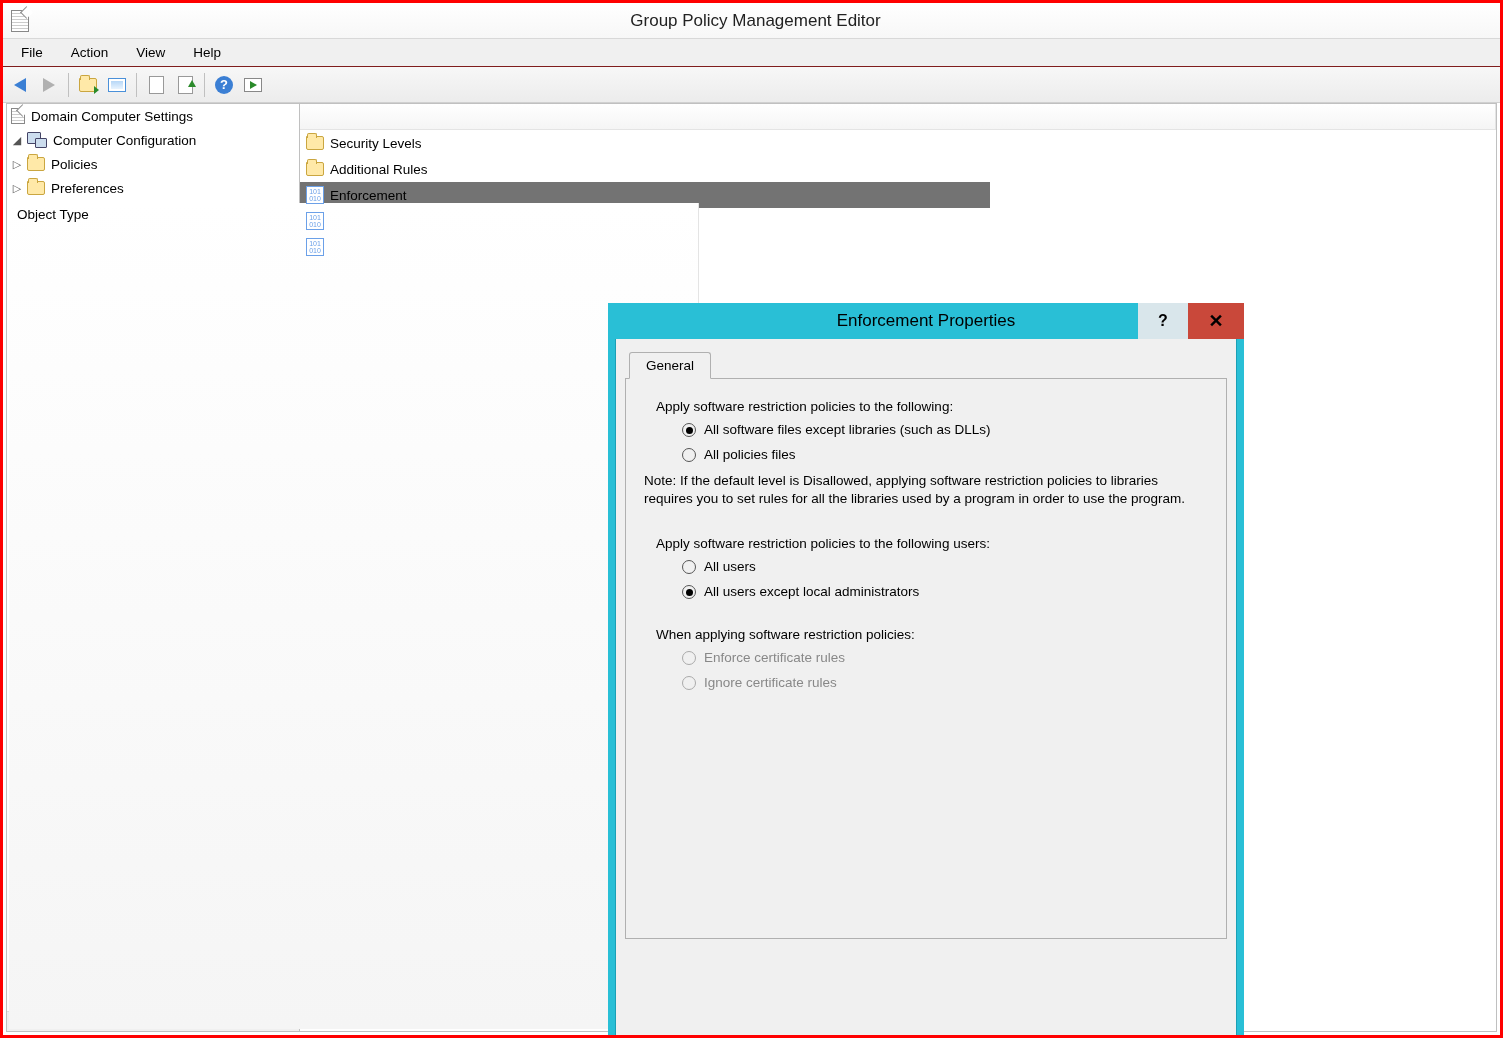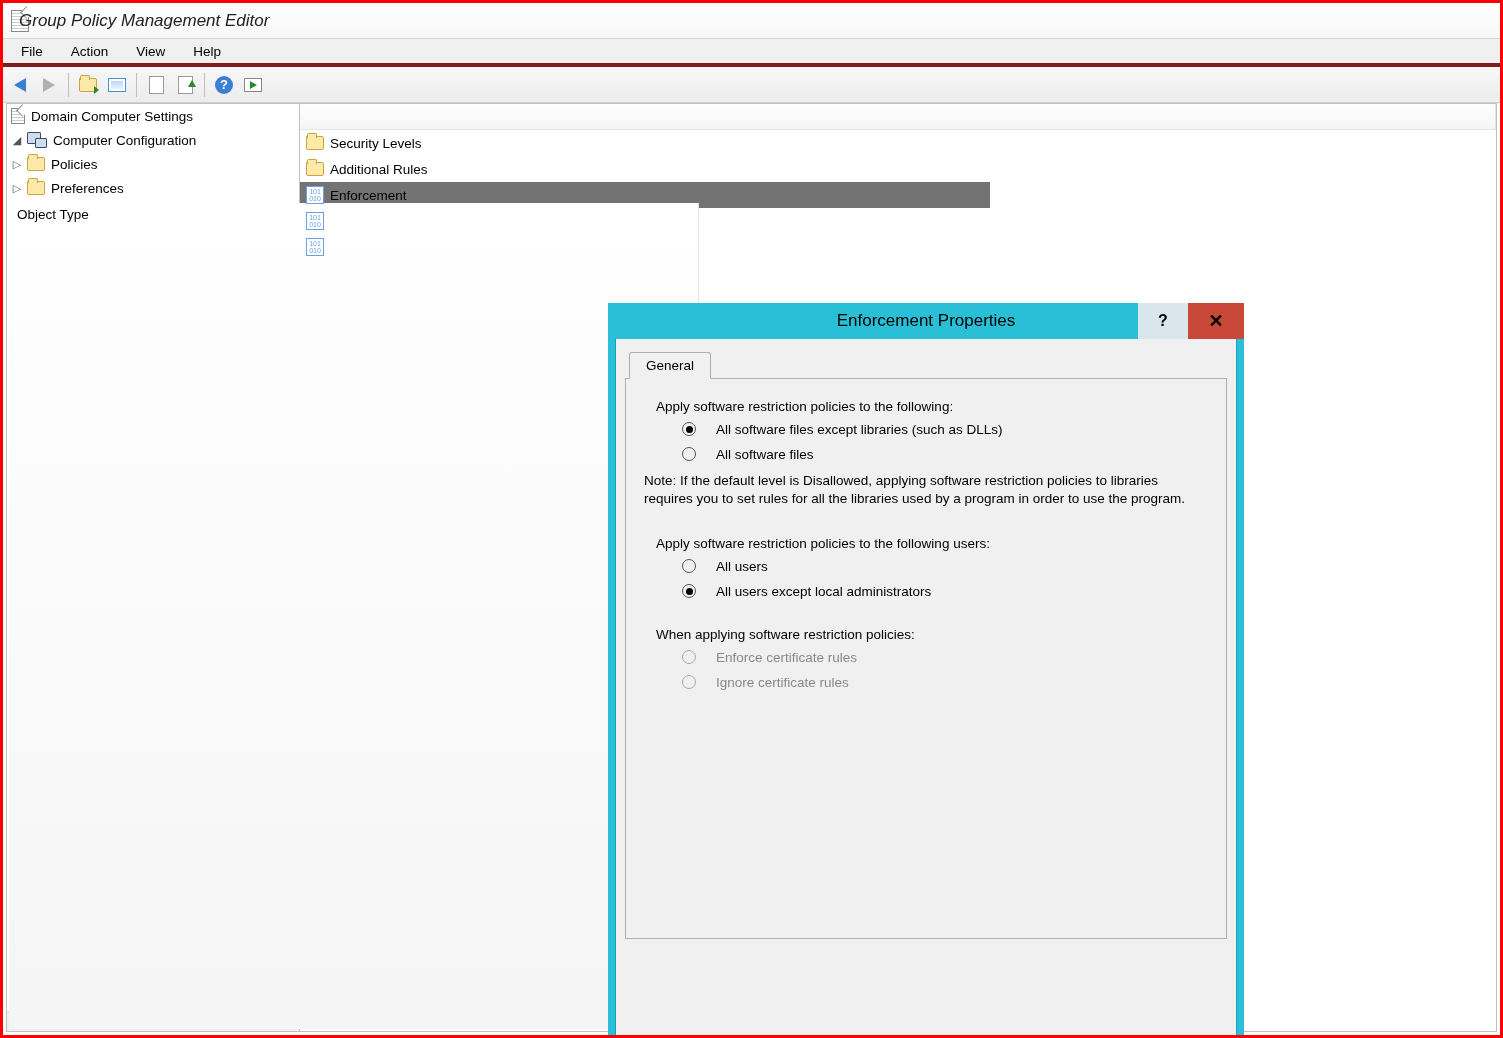--- a/index.html
+++ b/index.html
@@ -21,26 +21,25 @@
     height: 36px;
     background: linear-gradient(#fff, #f7f7f7);
     display: flex;
     align-items: center;
     padding: 0 8px;
     border-bottom: 1px solid #d8d8d8;
     position: relative;
   }
   .titlebar .title {
     position: absolute;
-    left: 16px; right: 0;
-    text-align: left;
+    left: 8px; right: 0;
+    text-align: center;
     font-size: 17px;
     color: #222;
     pointer-events: none;
-    font-style: italic;
   }
   .app-icon {
     width: 18px; height: 22px;
     display: inline-block;
     border: 1px solid #888;
     background: repeating-linear-gradient(#fff,#fff 2px,#ccc 2px,#ccc 3px);
     position: relative;
   }
   .app-icon::after {
     content:"";
@@ -54,21 +53,21 @@
   }
 
   
   .menubar {
     height: 28px;
     background: #f0f0f0;
     display: flex;
     align-items: center;
     padding: 0 4px;
     gap: 0;
-    border-bottom: 4px solid #7f1d1d;
+    border-bottom: 1px solid #7f1d1d;
   }
   .menubar .menu {
     padding: 4px 14px;
     cursor: default;
     color: #000;
   }
 
   
   .toolbar {
     height: 36px;
@@ -219,21 +218,21 @@
   }
   .tabbody{
     border:1px solid #b0b0b0;
     border-top:none;
     margin:0 10px 10px 10px;
     padding:20px 18px 10px 18px;
     height:560px;
   }
 
   .lbl-line{margin:0 0 8px 12px;}
-  .radio-row{display:flex;align-items:flex-start;gap:20px;margin:4px 0 10px 38px;}
+  .radio-row{display:flex;align-items:flex-end;gap:8px;margin:4px 0 10px 38px;}
   .radio{width:14px;height:14px;border:1px solid #555;border-radius:50%;display:inline-flex;align-items:center;justify-content:center;}
   .radio.checked::after{content:"";width:7px;height:7px;background:#000;border-radius:50%;}
   .radio.disabled{border-color:#aaa;}
   .note{margin:6px 0 28px 0;line-height:1.35;}
   .disabled-text{color:#888;}
 
   .dlg-buttons{
     position:absolute;
     right:18px; bottom:14px;
     display:flex; gap:10px;
@@ -525,21 +524,21 @@
 
   <div class="tabbody">
 
     <div class="lbl-line">Apply software restriction policies to the following:</div>
     <div class="radio-row">
       <span class="radio checked"></span>
       <span>All software files except libraries (such as DLLs)</span>
     </div>
     <div class="radio-row">
       <span class="radio"></span>
-      <span>All software files</span>
+      <span>All policies files</span>
     </div>
     <div class="note">Note:  If the default level is Disallowed, applying software restriction policies to libraries requires you to set rules for all the libraries used by a program in order to use the program.</div>
 
     <div class="lbl-line">Apply software restriction policies to the following users:</div>
     <div class="radio-row">
       <span class="radio"></span>
       <span>All users</span>
     </div>
     <div class="radio-row" style="margin-bottom:28px">
       <span class="radio checked"></span>

